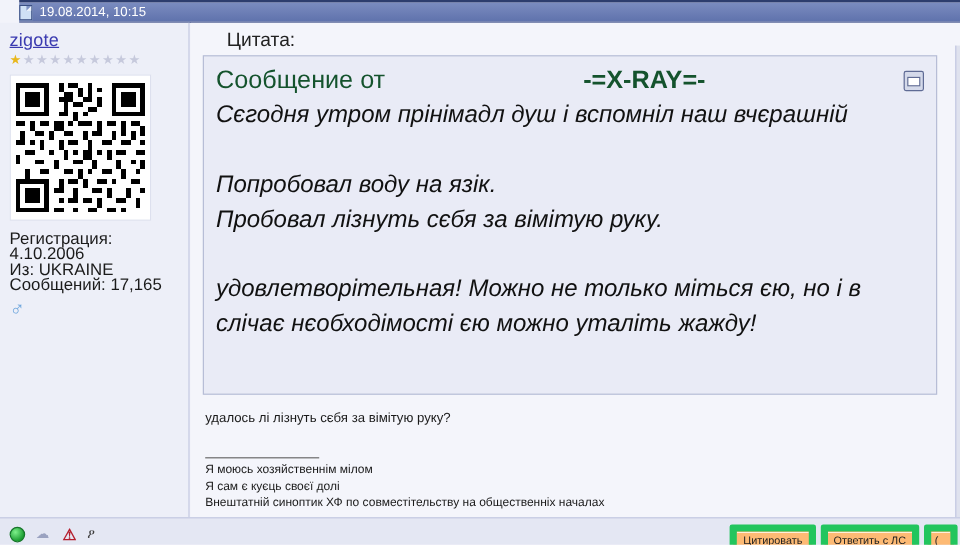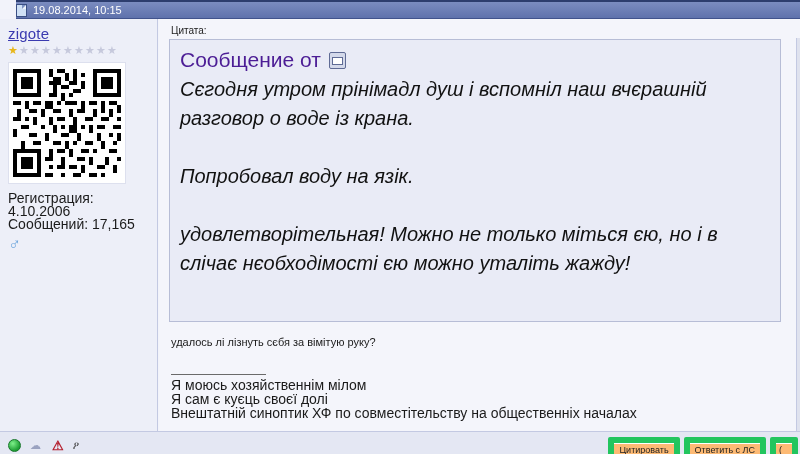--- a/index.html
+++ b/index.html
@@ -53,52 +53,52 @@
   }
   .qr{display:block;width:116px;height:120px;}
   .meta{font-size:14px;line-height:13px;color:#1b1b1b;}
   .gender{margin-top:5px;font-size:17px;color:#6ea6dd;line-height:17px;}
 
   
   .postcol{
     position:absolute;left:159px;top:0;width:641px;height:412px;
     background:#f4f5fb;box-sizing:border-box;padding:6px 10px 0 10px;
   }
-  .quote-label{font-size:10px;color:#222;margin:0 0 3px 2px;}
+  .quote-label{font-size:16px;color:#222;margin:0 0 3px 20px;}
 
   .quotebox{
     border:1px solid #b7bdd6;
     background:#e9ebf6;
     padding:7px 10px 12px 10px;
     box-sizing:border-box;
     width:612px;
     min-height:283px;
   }
   .q-head{
-    font-size:21px;line-height:26px;color:#4c1d95;margin-bottom:2px;
-    display:flex;align-items:center;gap:8px;white-space:nowrap;
+    font-size:21px;line-height:26px;color:#14532d;margin-bottom:2px;
+    display:flex;align-items:center;gap:8px;white-space:nowrap;justify-content:space-between;
   }
   .q-head .who{font-weight:bold;}
   .jump-ico{
     width:15px;height:15px;border:1px solid #5f6b95;background:#d4d9ea;
     display:inline-block;position:relative;border-radius:2px;flex:none;
   }
   .jump-ico:before{
     content:"";position:absolute;left:2px;top:4px;width:9px;height:6px;
     border:1px solid #5f6b95;background:#fff;
   }
   .q-body{font-size:20px;line-height:29px;font-style:italic;color:#111;}
   .q-body p{margin:0;}
   .q-gap{height:29px;}
 
   .reply-line{font-size:11px;color:#1a1a1a;margin:14px 0 0 2px;}
 
   .sig{margin-top:26px;margin-left:2px;}
   .sig-rule{width:95px;height:0;border-top:1px solid #6a6a6a;margin-bottom:3px;}
-  .sig-line{font-size:14px;line-height:14px;color:#1a1a1a;}
+  .sig-line{font-size:10px;line-height:14px;color:#1a1a1a;}
 
   
   .bottombar{
     position:absolute;left:0;top:431px;width:800px;height:23px;
     background:#e4e7f3;border-top:1px solid #c3c9e2;box-sizing:border-box;
   }
   .bb-icons{position:absolute;left:8px;top:7px;display:flex;align-items:center;gap:9px;}
   .ic{display:inline-block;}
   .ic-online{width:11px;height:11px;border-radius:50%;background:radial-gradient(circle at 35% 32%,#7df08a,#1d9e33 70%);border:1px solid #16762a;}
   .ic-profile{width:13px;height:11px;color:#9aa2c0;font-size:11px;line-height:11px;}
@@ -248,39 +248,41 @@
               <rect x="13" y="27" width="1" height="1"></rect>
               <rect x="16" y="27" width="2" height="1"></rect>
             <rect x="20" y="27" width="2" height="1"></rect>
               <rect x="23" y="27" width="1" height="1"></rect>
           </g>
         </svg>
       </div>
 
       <div class="meta">
         <div>Регистрация: 4.10.2006</div>
+        <div>Из: UKRAINE</div>
         <div>Сообщений: 17,165</div>
       </div>
       <div class="gender">♂</div>
     </div>
 
     <div class="postcol">
       <div class="quote-label">Цитата:</div>
 
       <div class="quotebox">
         <div class="q-head">
           <span>Сообщение от</span>
+          <span class="who">-=X-RAY=-</span>
           <span class="jump-ico"></span>
         </div>
 
         <div class="q-body">
           <p>Сєгодня утром прінімадл душ і вспомніл наш вчєрашній</p>
-          <p>разговор о воде із крана.</p>
           <div class="q-gap"></div>
           <p>Попробовал воду на язік.</p>
+          <p>Пробовал лізнуть сєбя за вімітую руку.</p>
           <div class="q-gap"></div>
           <p>удовлетворітельная! Можно не только міться єю, но і в</p>
           <p>слічає нєобходімості єю можно уталіть жажду!</p>
         </div>
       </div>
 
       <div class="reply-line">удалось лі лізнуть сєбя за вімітую руку?</div>
 
       <div class="sig">
         <div class="sig-rule"></div>

